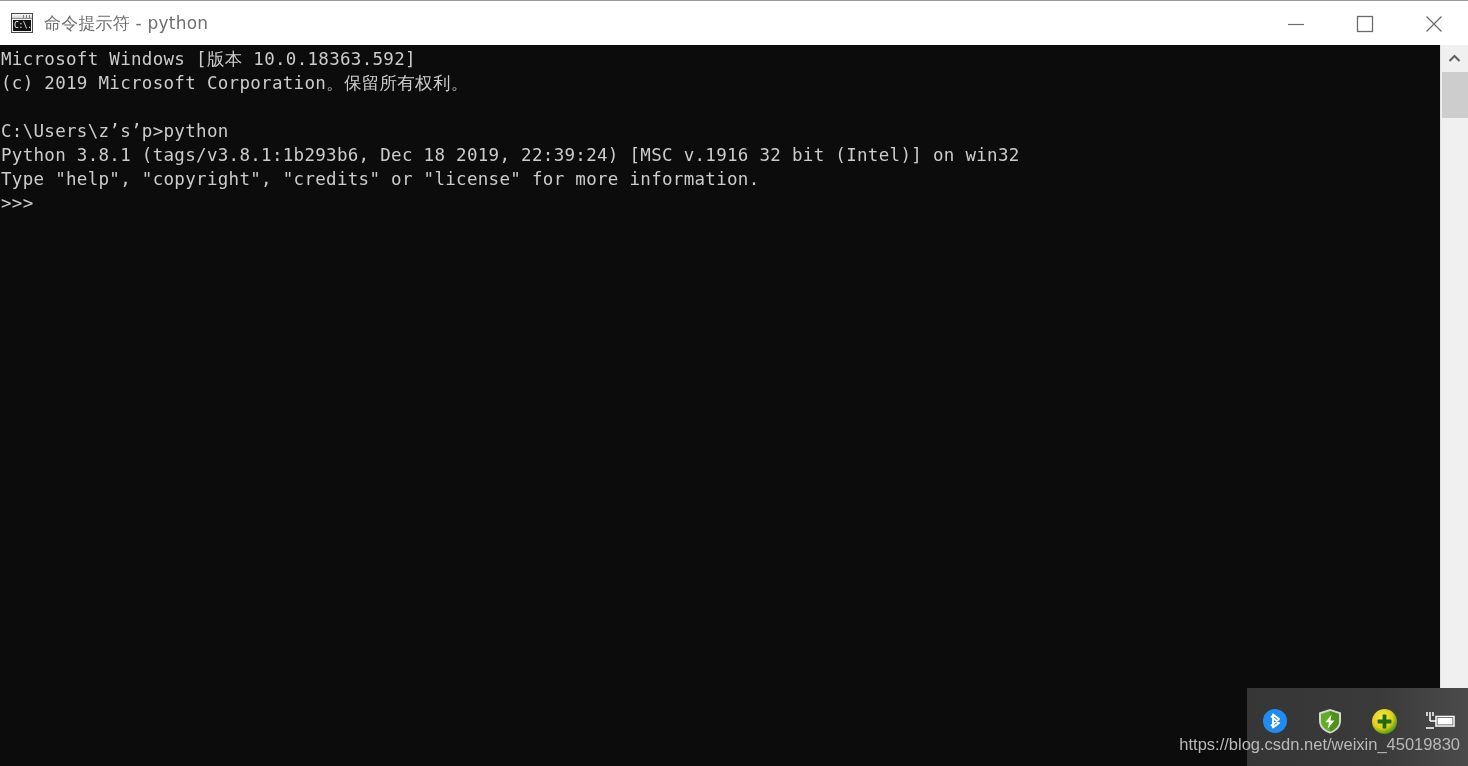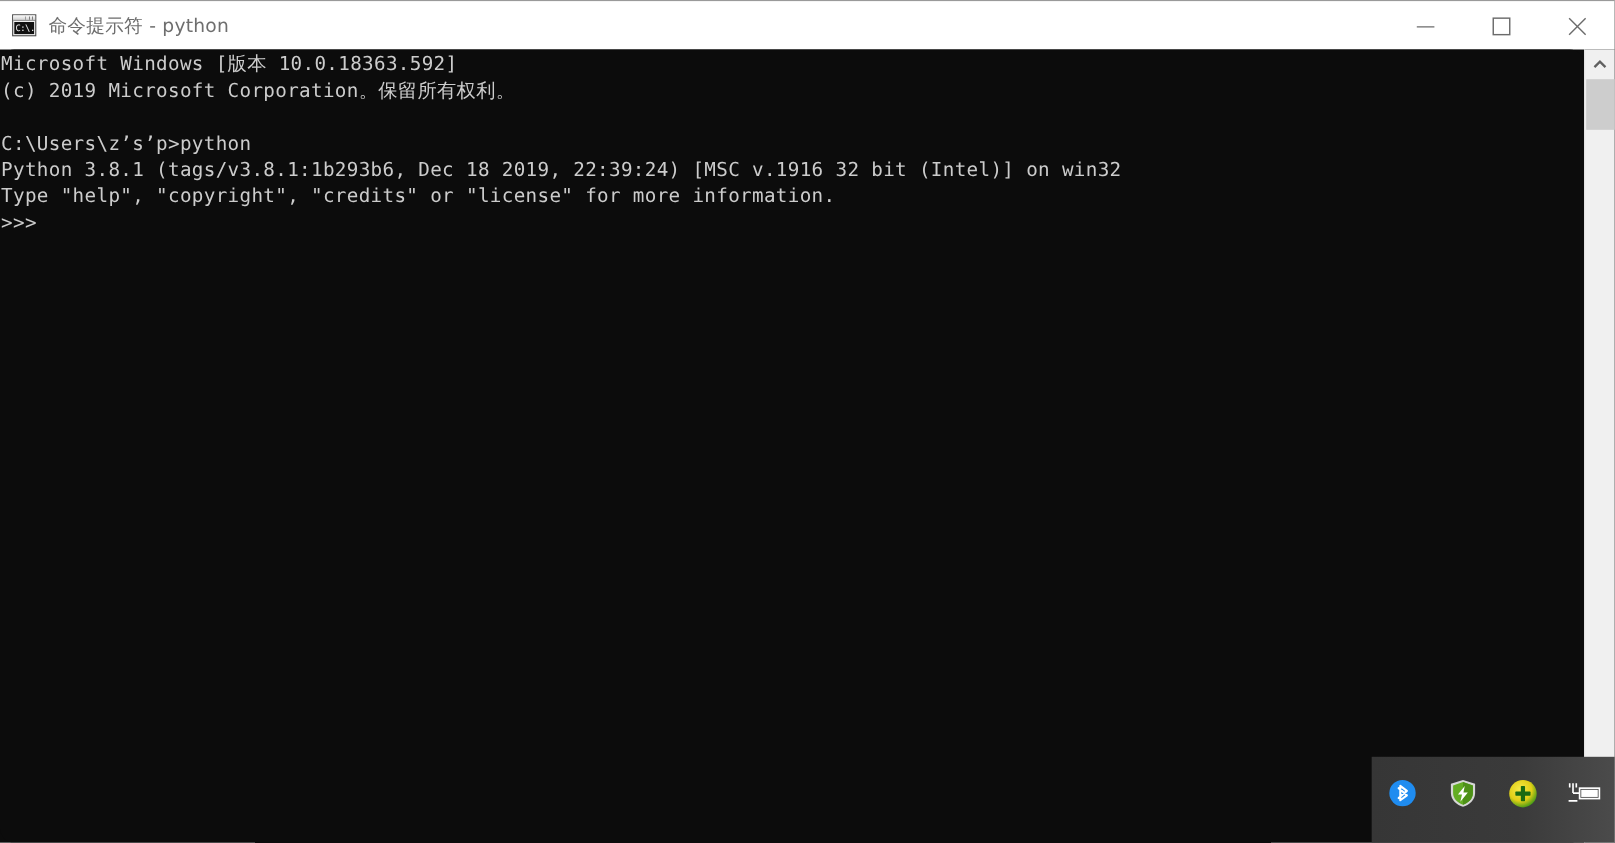--- a/index.html
+++ b/index.html
@@ -106,21 +106,20 @@
   
   #console {
     position: absolute;
     left: 0;
     top: 45px;
     width: 1440px;
     height: 721px;
     background: #0c0c0c;
     color: #ccc;
     overflow: hidden;
-    border-radius: 13px;
   }
   #console-text {
     margin: 0;
     padding: 2px 0 0 1px;
     font-family: "DejaVu Sans Mono", "Liberation Mono", monospace;
     font-size: 17.5px;
     line-height: 24px;
     letter-spacing: 0.3px;
     color: #cccccc;
     white-space: pre;
@@ -291,14 +290,15 @@
         <rect x="13.5" y="9" width="15" height="6.5" fill="#ffffff"></rect>
         <line x1="6" y1="12" x2="12" y2="12" stroke="#ffffff" stroke-width="1.5"></line>
         <line x1="6" y1="3" x2="6" y2="12" stroke="#ffffff" stroke-width="1.5"></line>
         <line x1="3" y1="3" x2="3" y2="7" stroke="#ffffff" stroke-width="1.5"></line>
         <line x1="9" y1="3" x2="9" y2="7" stroke="#ffffff" stroke-width="1.5"></line>
         <line x1="2" y1="19" x2="10" y2="19" stroke="#ffffff" stroke-width="1.5"></line>
       </svg>
     </div>
   </div>
 
+  <div id="watermark">https://blog.csdn.net/weixin_45019830</div>
 
 </div>
 
 </body></html>

